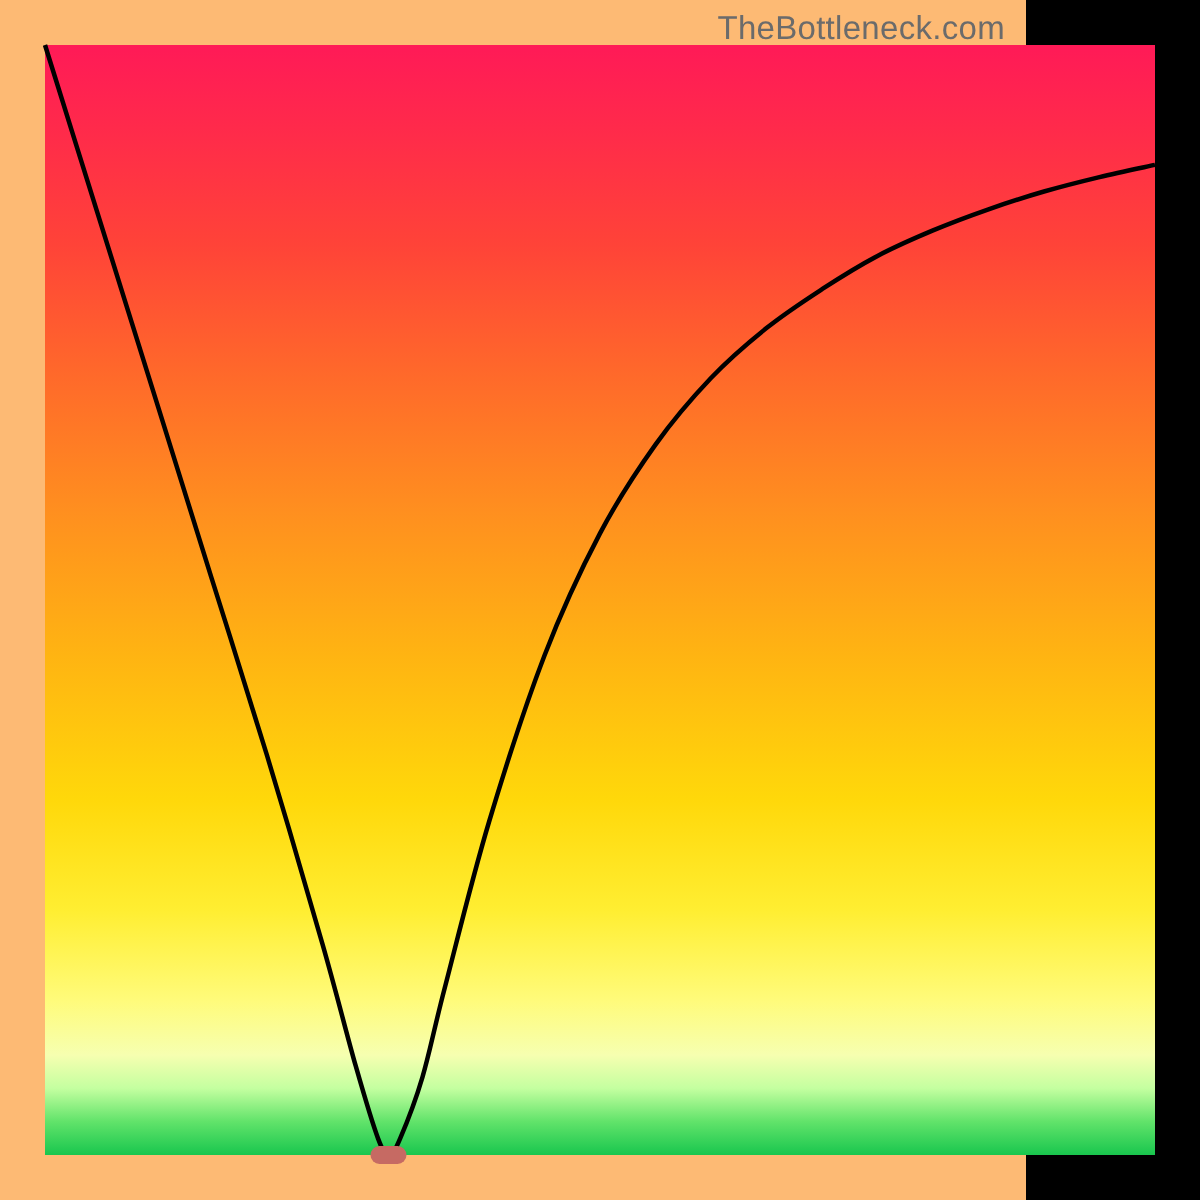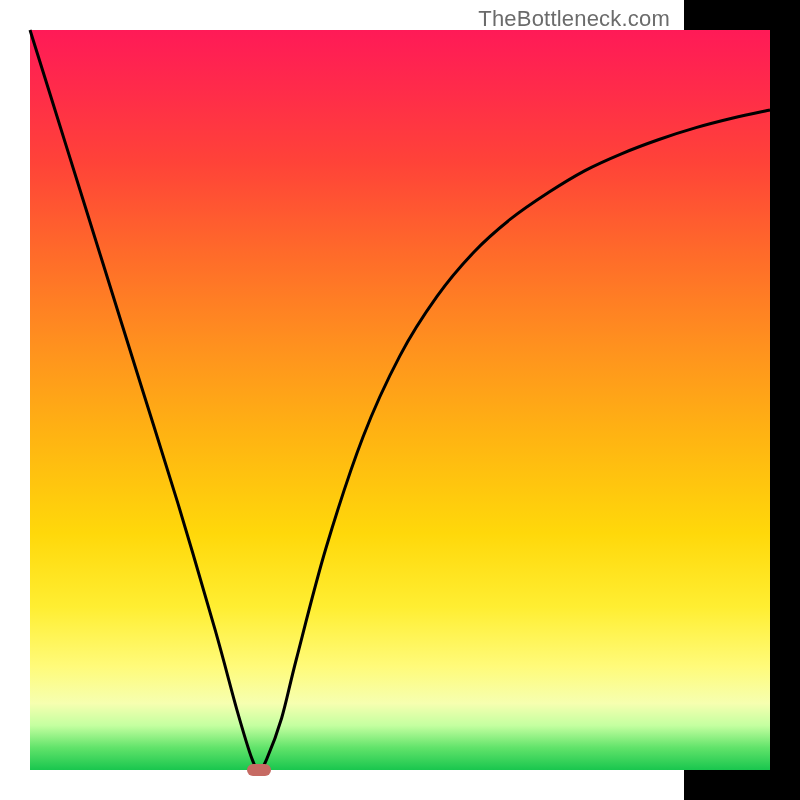--- a/index.html
+++ b/index.html
@@ -8,21 +8,21 @@
     width: 800px;
     height: 800px;
     overflow: hidden;
     background: #000;
     font-family: Arial, Helvetica, sans-serif;
   }
   .frame {
     position: relative;
     width: 684px;
     height: 800px;
-    background: #ffffff;
+    background: #fdba74;
   }
   .plot {
     position: absolute;
     left: 30px;
     top: 30px;
     width: 740px;
     height: 740px;
     
     background: linear-gradient(
       to bottom,

